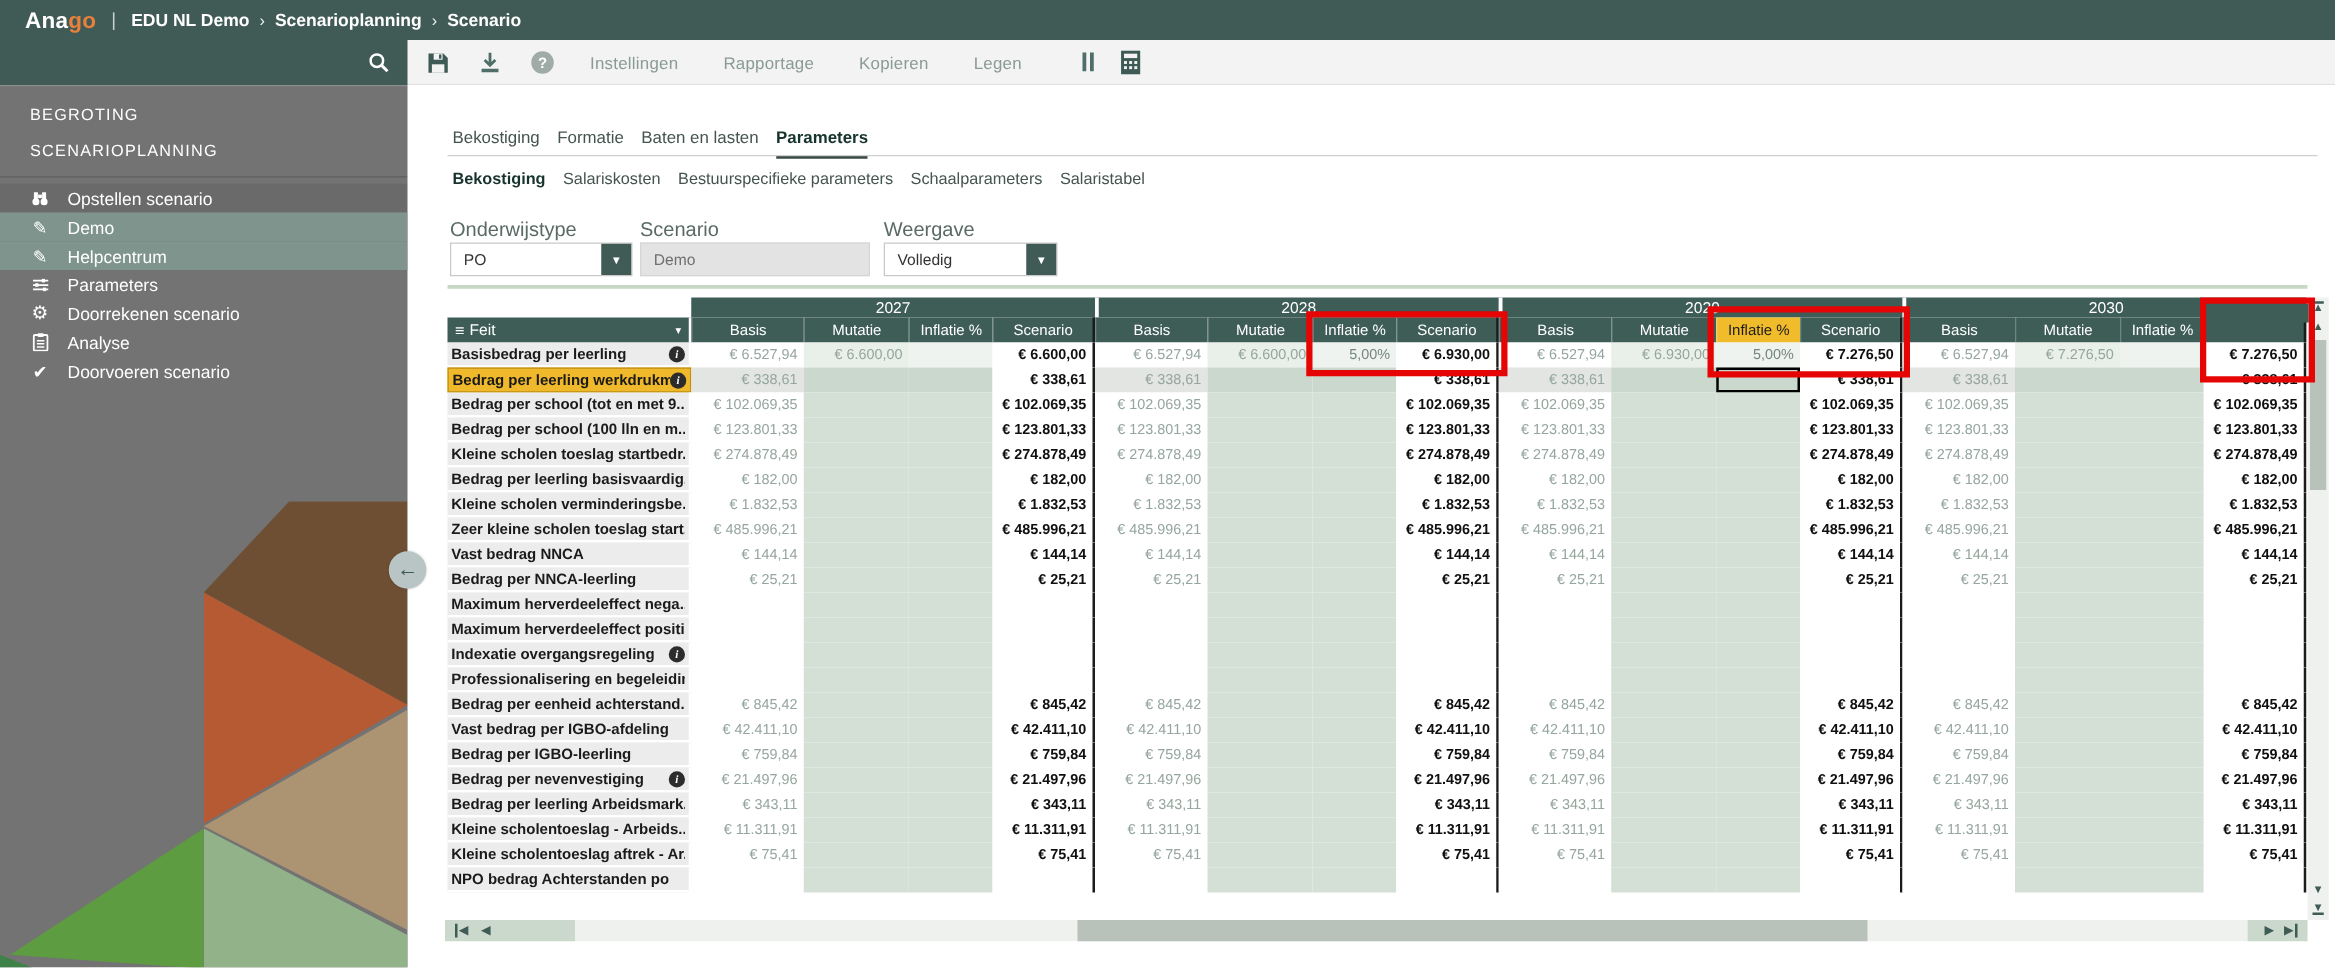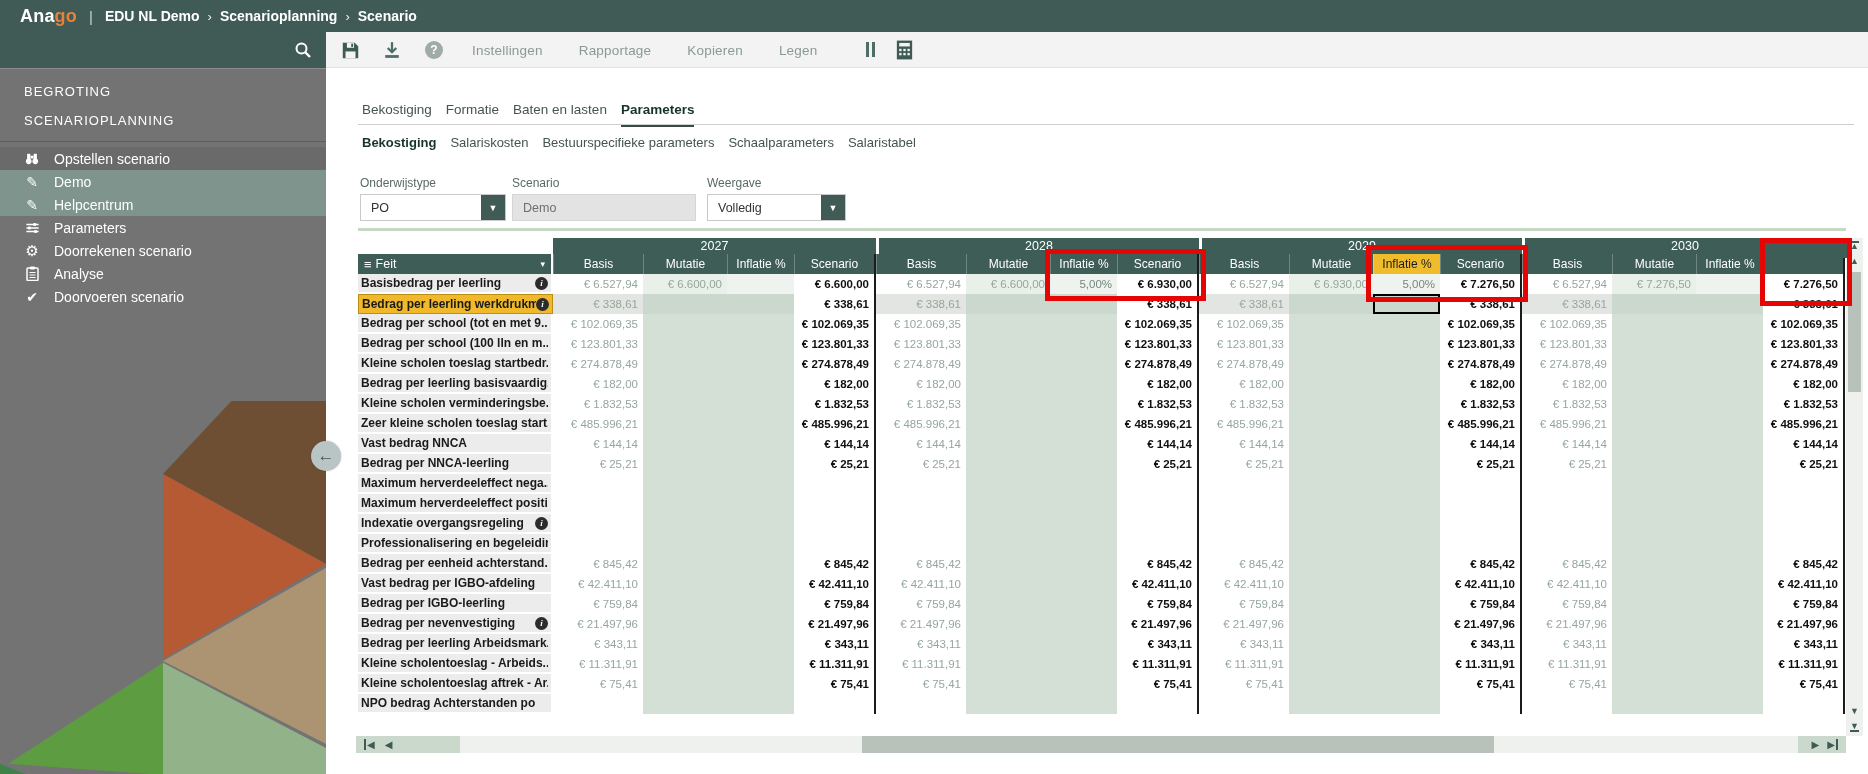--- a/index.html
+++ b/index.html
@@ -58,21 +58,21 @@
 
   
   .content{position:absolute;left:326px;top:68px;width:1542px;height:706px;background:#fff}
   .primary-tabs{position:absolute;left:36px;top:34px;display:flex;gap:14px}
   .tab{font-size:13.5px;color:#44544F;padding-bottom:7px;cursor:pointer;white-space:nowrap}
   .tab.active{font-weight:700;color:#17332E;border-bottom:3px solid #3A4A46}
   .tab-rule{position:absolute;left:32px;right:14px;top:56px;border-top:1px solid #CFCFCF}
   .secondary-tabs{position:absolute;left:36px;top:67px;display:flex;gap:14px}
   .stab{font-size:13px;color:#44544F;cursor:pointer;white-space:nowrap}
   .stab.active{font-weight:700;color:#17332E}
-  .filter-label{position:absolute;font-size:12px;color:#5A6A66}
+  .filter-label{position:absolute;font-size:16px;color:#5A6A66}
   .fl1{left:34px;top:108px}.fl2{left:186px;top:108px}.fl3{left:381px;top:108px}
   .dropdown{position:absolute;top:126px;height:27px;background:#fff;border:1px solid #C9C9C9;display:flex;cursor:pointer}
   .dd1{left:34px;width:146px}.dd3{left:381px;width:139px}
   .dd-value{flex:1;font-size:12.5px;color:#333;display:flex;align-items:center;padding-left:10px}
   .dd-arrow{width:24px;background:#405B55;color:#fff;font-size:9px;display:flex;align-items:center;justify-content:center}
   .input-disabled{position:absolute;left:186px;top:126px;width:184px;height:27px;background:#E3E3E3;border:1px solid #D5D5D5;
                   font-size:12.5px;color:#6F6F6F;display:flex;align-items:center;padding-left:10px}
 
   
   .grid-topline{position:absolute;left:358px;top:228px;width:1488px;height:3px;background:#C8D8C6;z-index:5}

